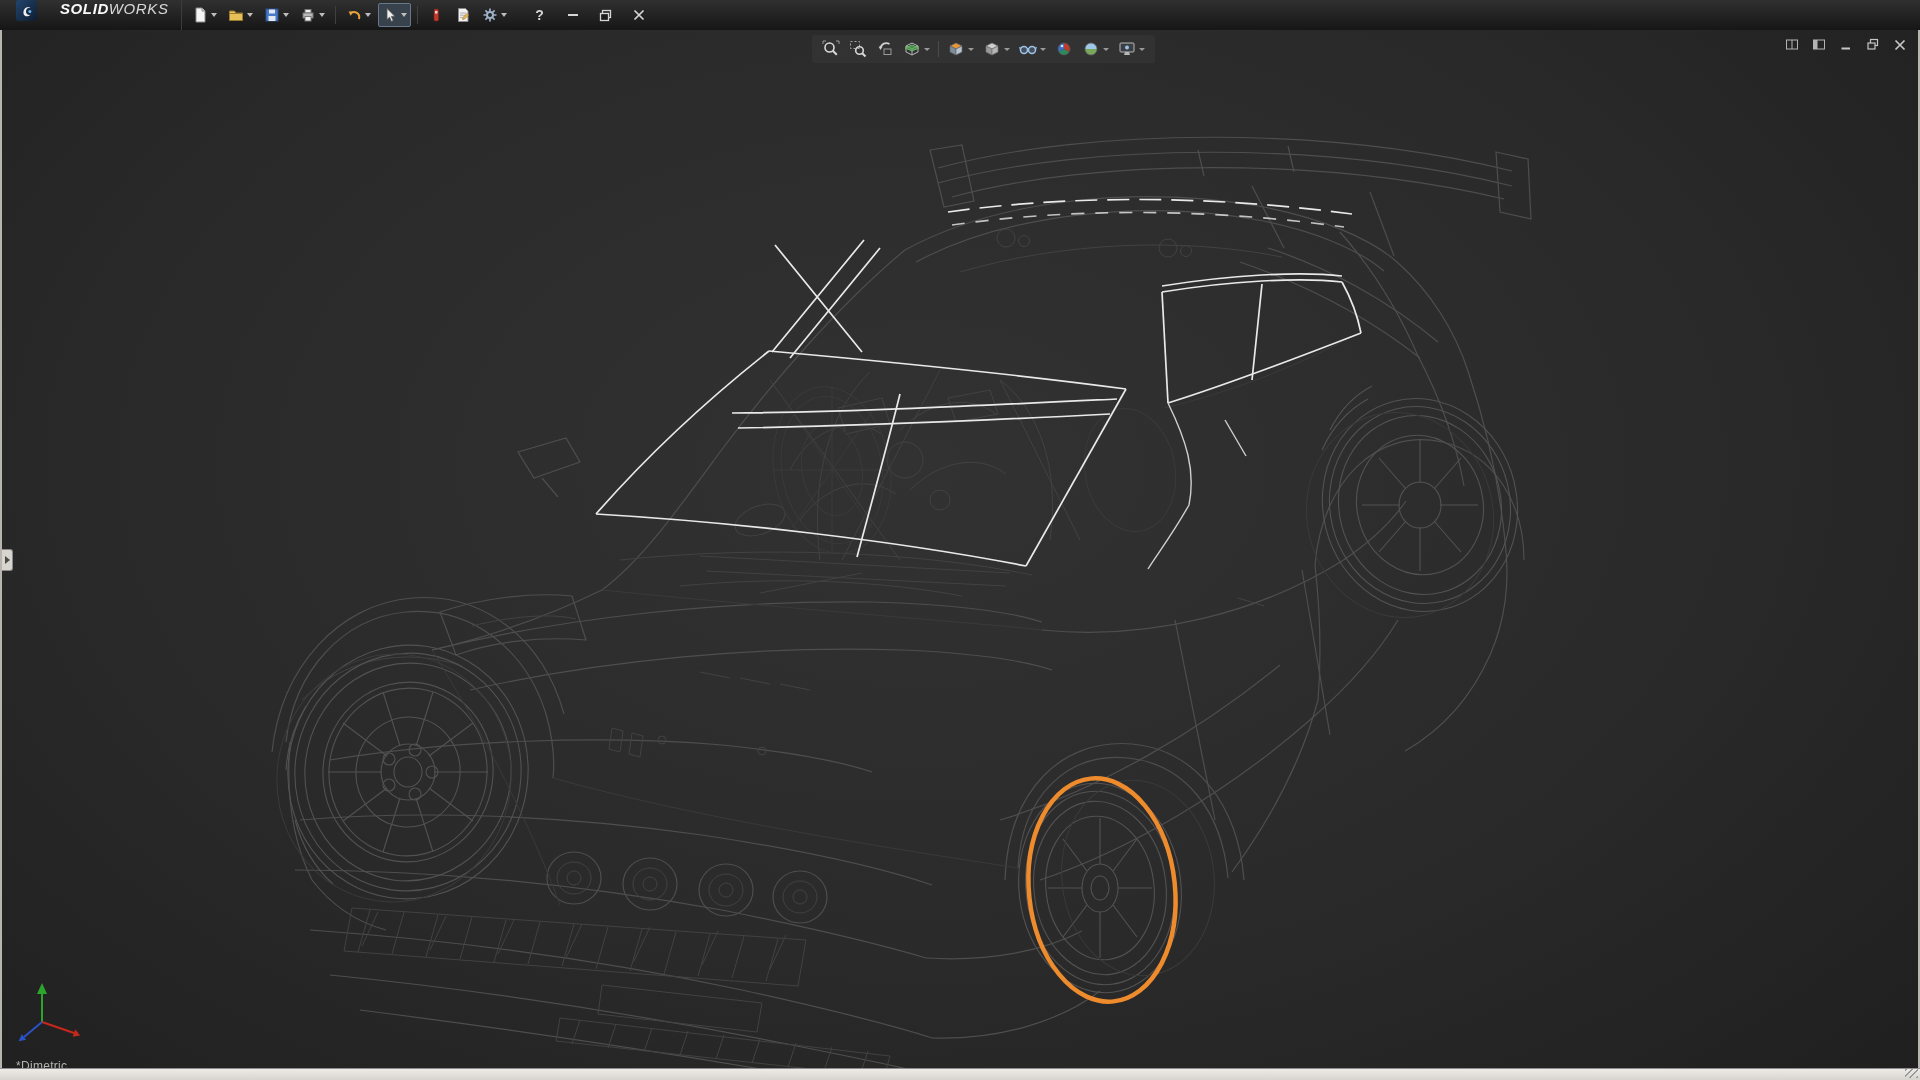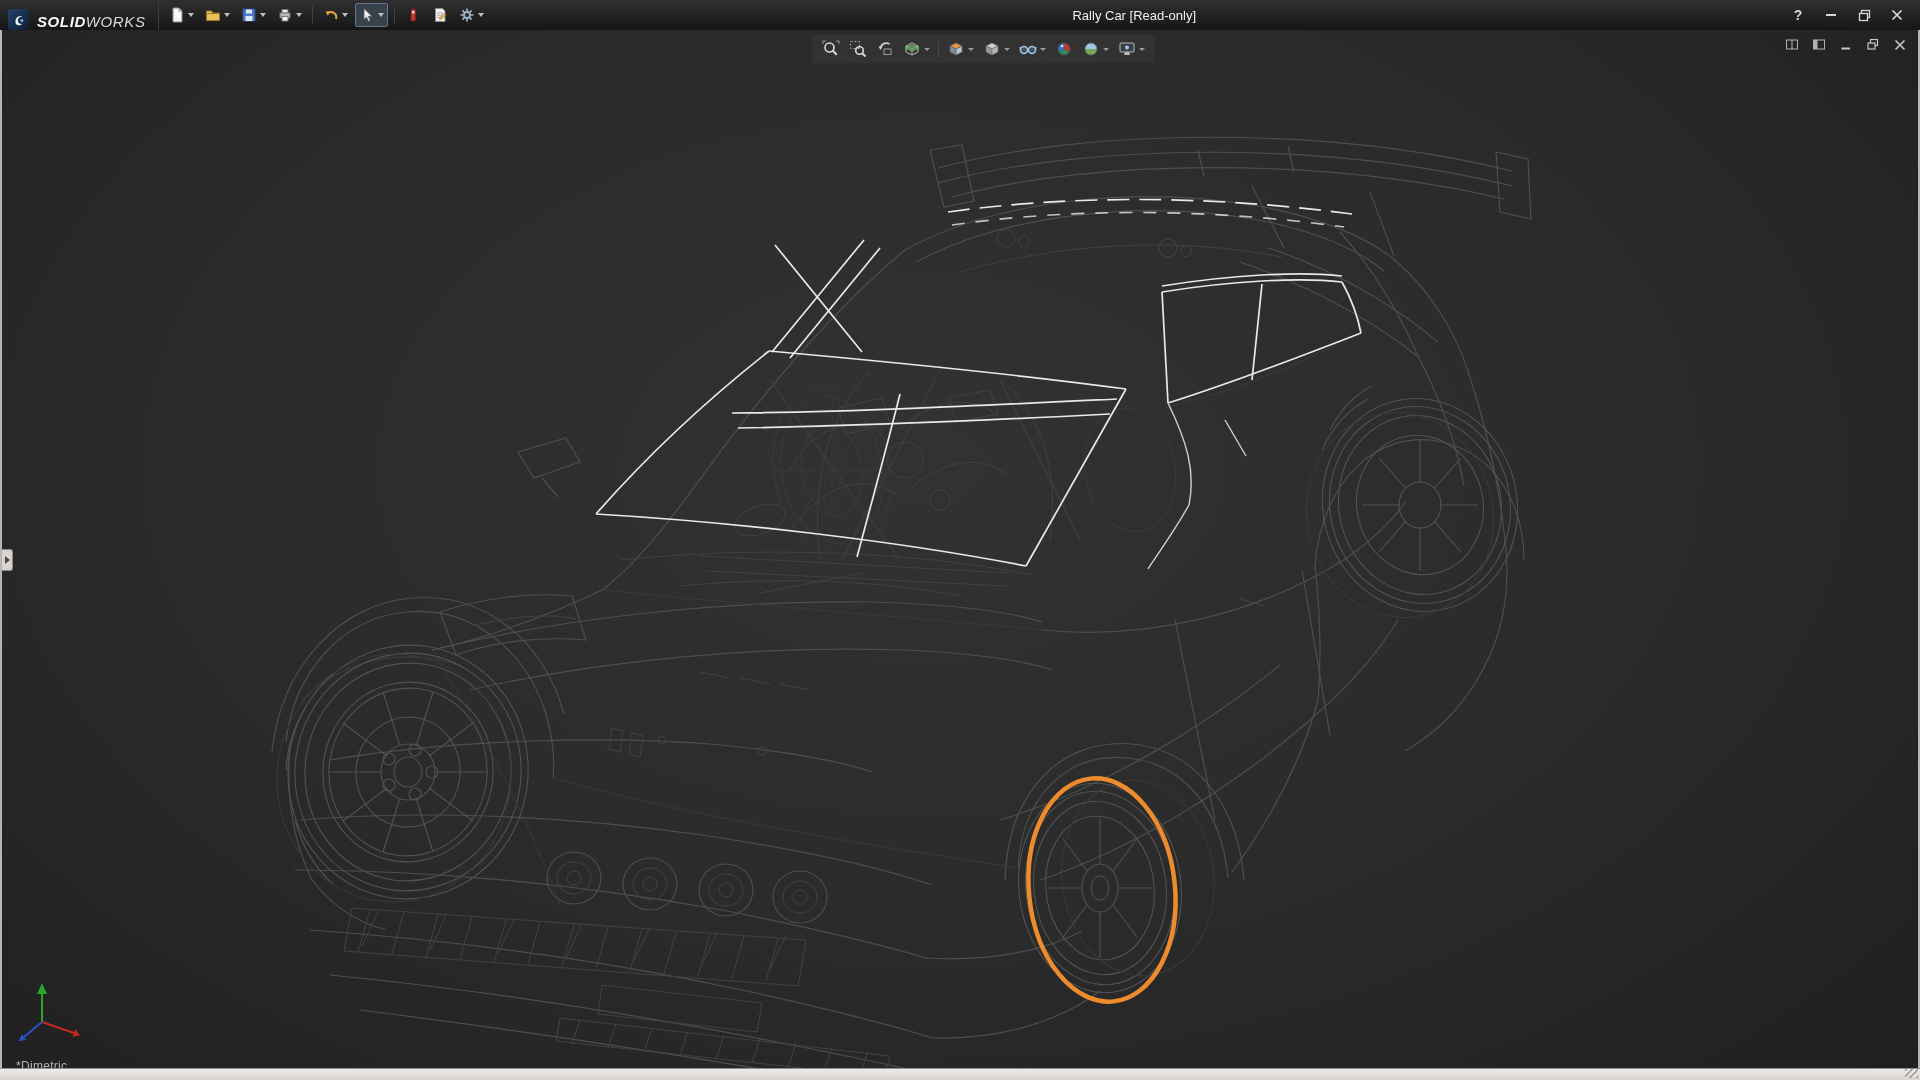--- a/index.html
+++ b/index.html
@@ -3,21 +3,21 @@
 <meta charset="utf-8">
 <style>
   *{margin:0;padding:0;box-sizing:border-box}
   html,body{width:1920px;height:1080px;overflow:hidden;background:#141414;
     font-family:"Liberation Sans",sans-serif}
   .app{position:relative;width:1920px;height:1080px;background:#1e1e1e}
 
   
   .titlebar{position:absolute;top:0;left:0;right:0;height:30px;
     background:linear-gradient(#303030,#161616);display:flex;align-items:center;color:#e8e8e8}
-  .brand{display:flex;align-items:flex-end;gap:8px;padding:0 12px 0 8px;height:100%}
+  .brand{display:flex;align-items:flex-start;gap:23px;padding:0 12px 0 16px;height:100%}
   .logo-box{width:21px;height:21px;border-radius:3px;background:linear-gradient(135deg,#23456e,#0d1c30);
     display:flex;align-items:center;justify-content:center}
   .brand-text{font-size:15px;letter-spacing:.6px;white-space:nowrap}
   .brand-bold{font-weight:700;font-style:italic;color:#fafafa}
   .brand-light{font-style:italic;color:#d8d8d8}
   .tb{display:flex;align-items:center;gap:3px;height:100%;padding:0 6px;border-left:1px solid #3d3d3d}
   .tb-btn{display:flex;align-items:center;height:24px;padding:0 3px;border:1px solid transparent;border-radius:2px}
   .tb-btn.active{border:1px solid #66788a;background:#38424c}
   .tb-sep{width:1px;height:18px;background:#404040;margin:0 3px}
   .dd{width:0;height:0;border-left:3.5px solid transparent;border-right:3.5px solid transparent;
@@ -141,21 +141,20 @@
       </div>
       <div class="tb-btn">
         <svg width="16" height="16" viewBox="0 0 16 16">
           <circle cx="8" cy="8" r="3" fill="none" stroke="#9fb3c8" stroke-width="2"></circle>
           <path d="M8 1.5v3M8 11.5v3M1.5 8h3M11.5 8h3M3.4 3.4l2.1 2.1M10.5 10.5l2.1 2.1M12.6 3.4l-2.1 2.1M5.5 10.5l-2.1 2.1" stroke="#9fb3c8" stroke-width="1.7"></path>
         </svg>
           <span class="dd"></span>
       </div>
     </div>
 
-    <div class="title">Rally Car [Read-only]</div>
 
     <div class="win-controls">
       <div class="win-btn">
         <span class="help-glyph">?</span>
       </div>
       <div class="win-btn">
         <span class="glyph-min"></span>
       </div>
       <div class="win-btn">
         <svg width="13" height="13" viewBox="0 0 13 13">

